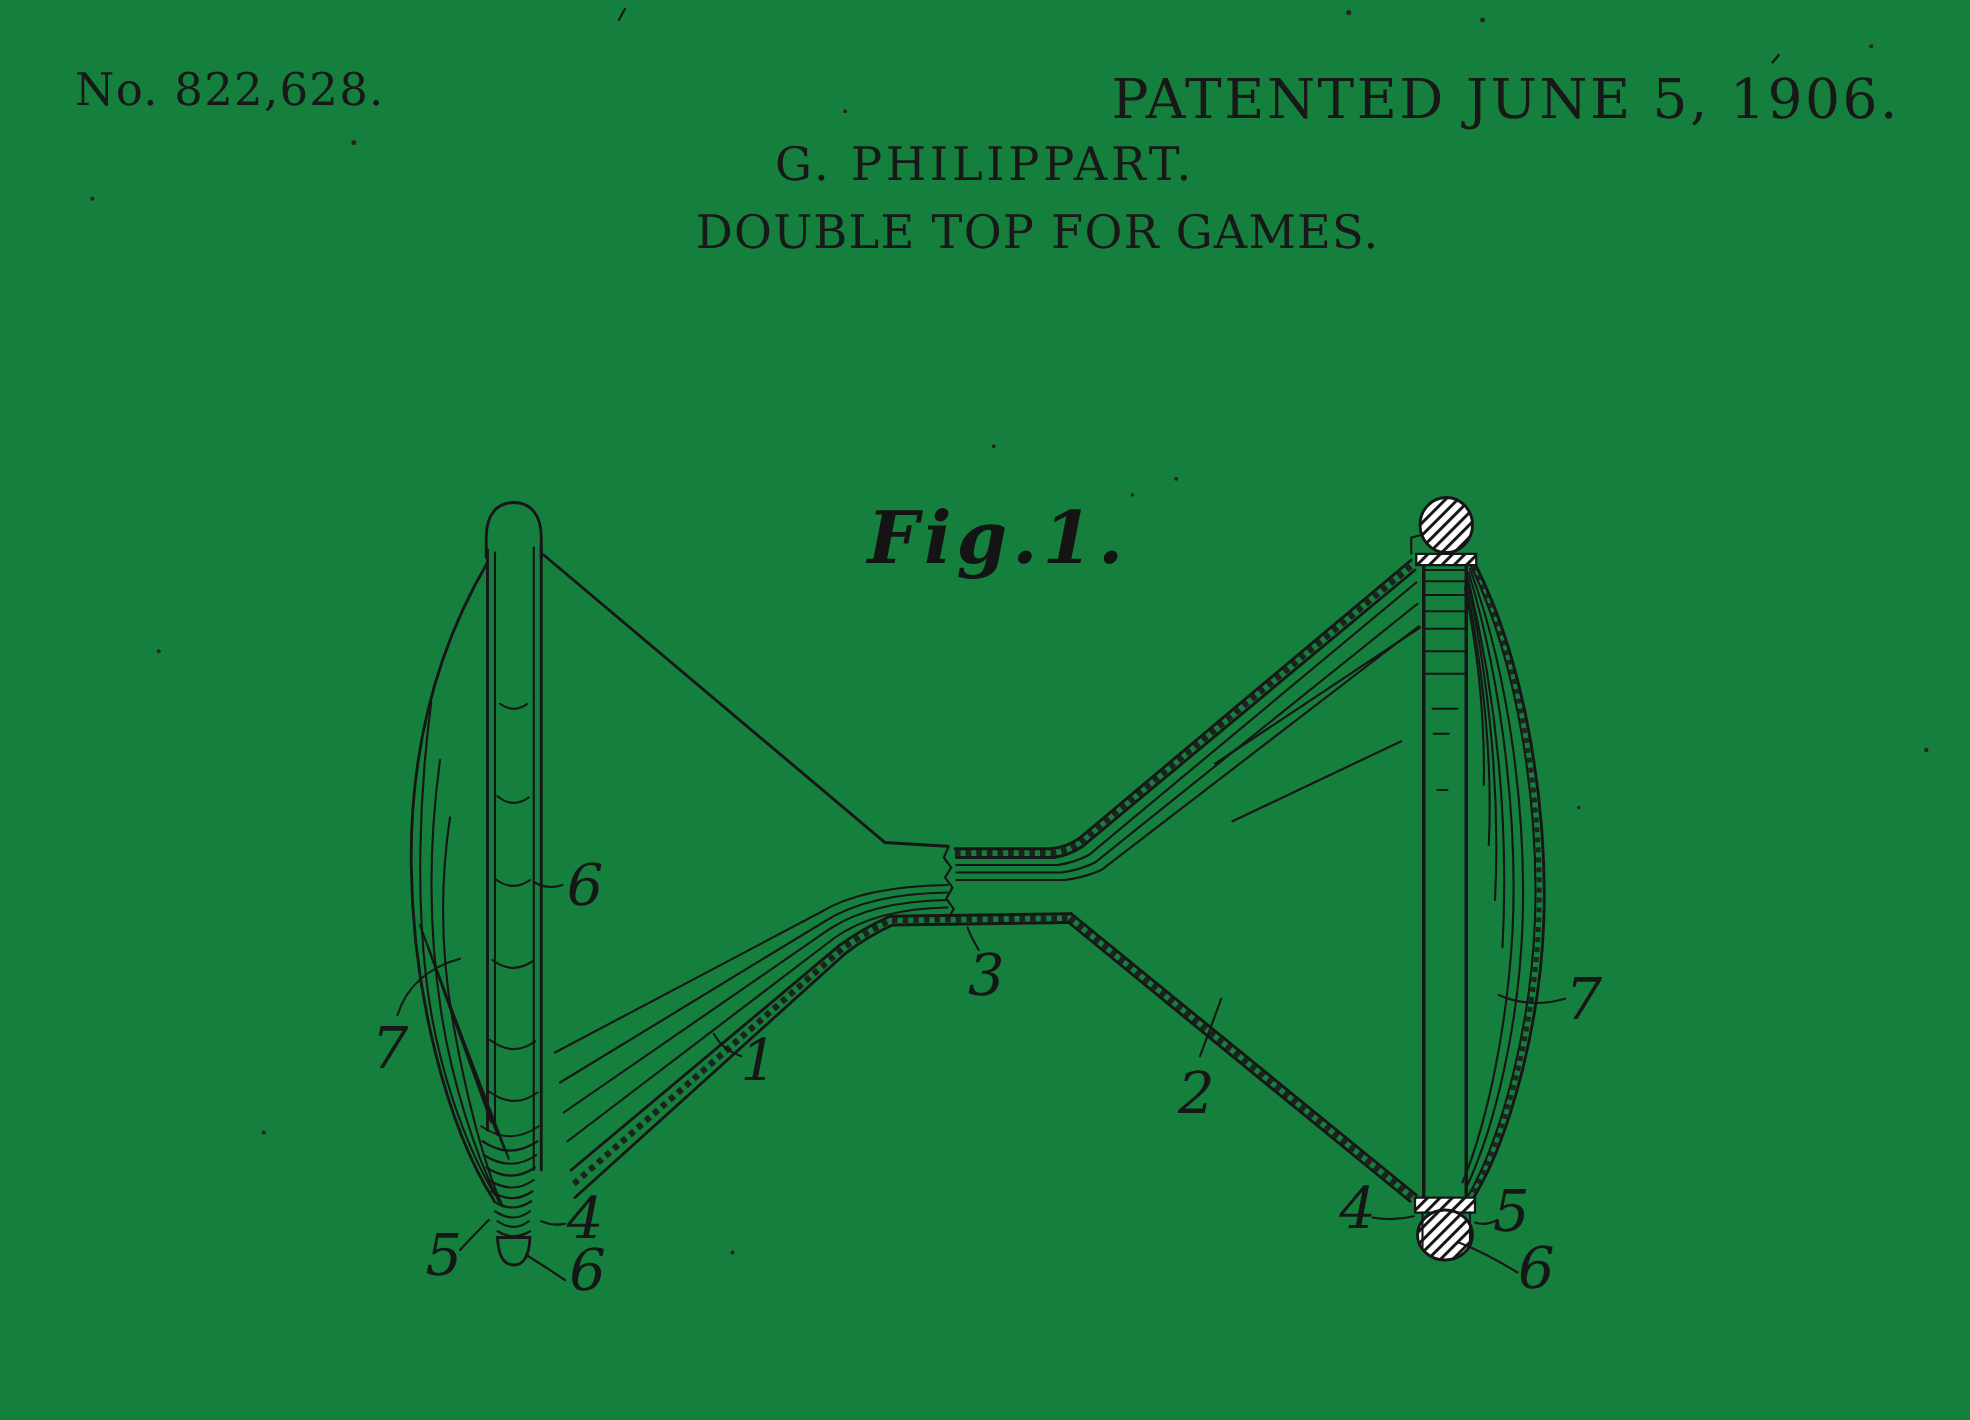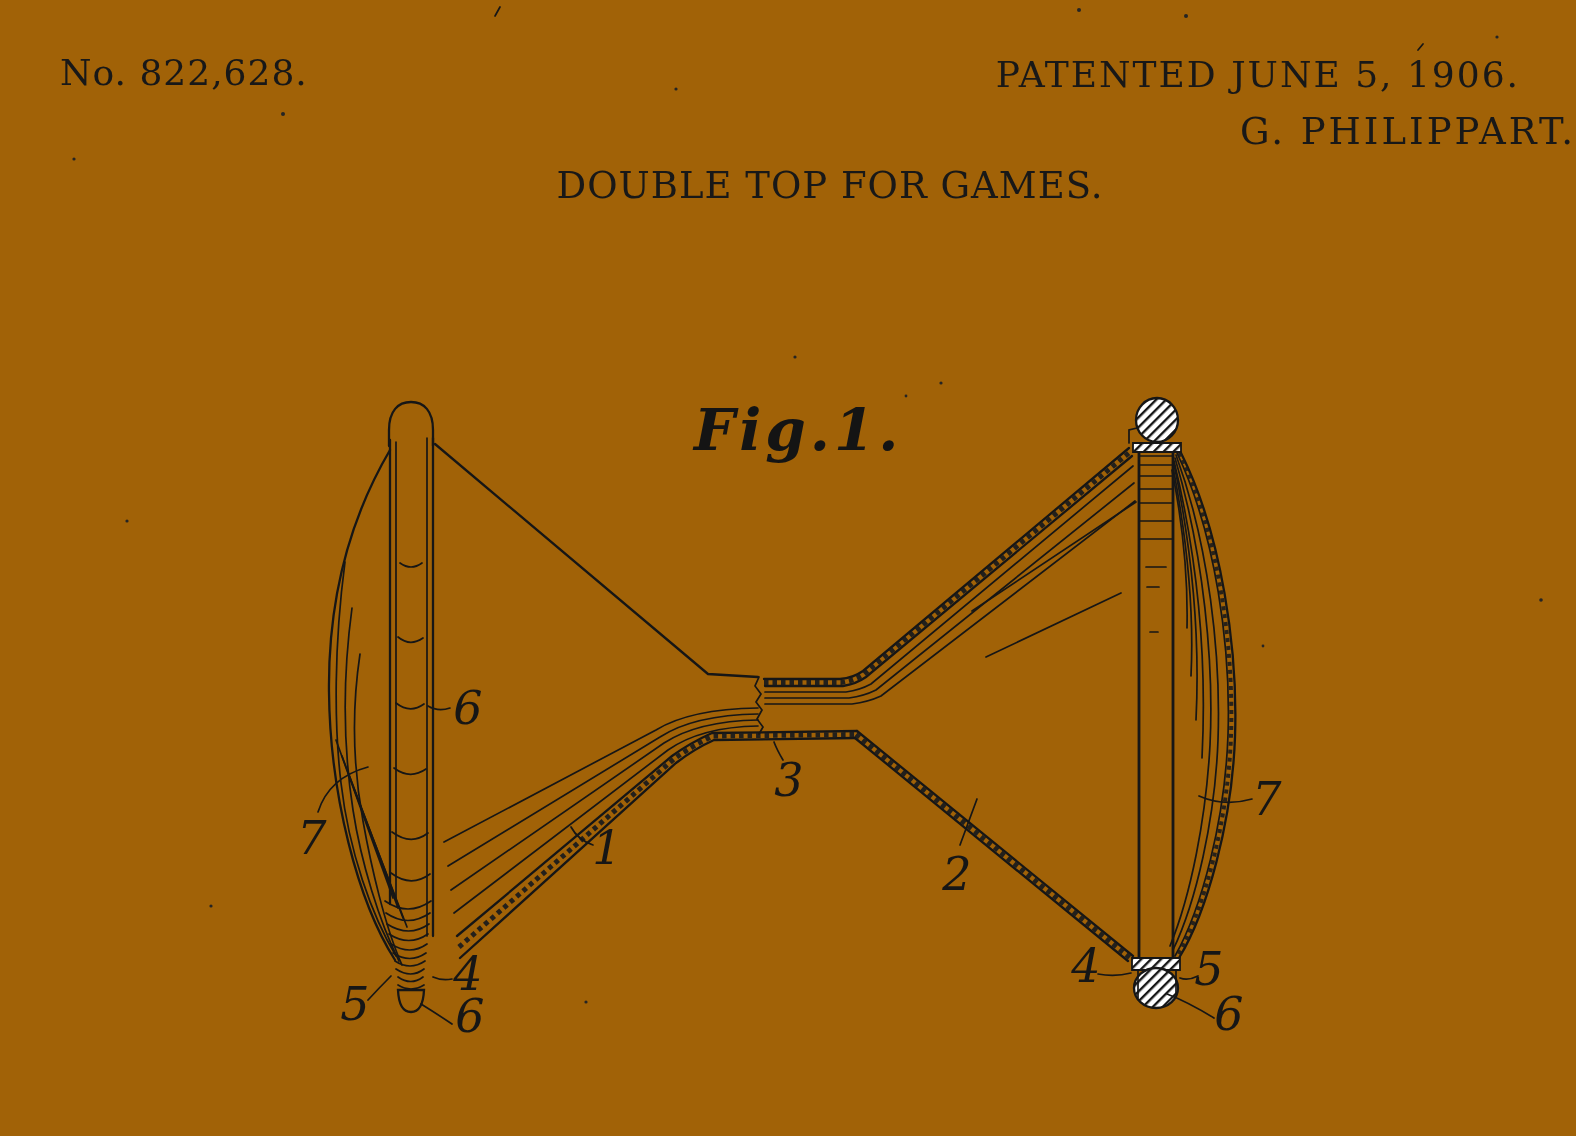--- a/index.html
+++ b/index.html
@@ -1,28 +1,28 @@
 <!DOCTYPE html>
 <html><head>
 <meta charset="utf-8">
 <style>
   html,body{margin:0;padding:0;background:#e8e8e8;}
   .page{
     position:relative;
     width:1576px;height:1136px;
-    background:#a16207;
+    background:#15803d;
     overflow:hidden;
     font-family:"DejaVu Serif","Liberation Serif",serif;
     color:#181818;
   }
   .hdr{position:absolute;white-space:nowrap;}
   .hdr-left{left:60px;top:52px;font-size:36px;letter-spacing:1px;}
-  .hdr-right{right:56px;top:54px;font-size:36px;letter-spacing:2px;}
+  .hdr-right{right:56px;top:54px;font-size:44px;letter-spacing:2px;}
   .hdr-center{left:0;width:100%;text-align:center;}
-  .hdr-inventor{top:110px;font-size:37px;letter-spacing:3px;text-align:right;}
+  .hdr-inventor{top:110px;font-size:37px;letter-spacing:3px;}
   .hdr-title{top:164px;font-size:37px;letter-spacing:1px;padding-left:42px;}
   .hdr-app{top:226px;font-size:25px;font-weight:bold;letter-spacing:2px;}
   svg.drawing{position:absolute;left:0;top:0;}
   .ln{stroke:#161616;fill:none;stroke-width:2.3;stroke-linecap:round;}
   .thin{stroke-width:1.7;}
   .thick{stroke-width:2.8;}
   .tex{stroke:#1c1c1c;fill:none;stroke-width:5;stroke-dasharray:4.5 4;opacity:.95;}
   .tex2{stroke:#1c1c1c;fill:none;stroke-width:4;stroke-dasharray:4 4;opacity:.9;}
   .fig-label{font:italic 700 58px "DejaVu Serif",serif;fill:#141414;letter-spacing:4px;}
   .ref-num{font:italic 46px "DejaVu Serif",serif;fill:#161616;text-anchor:middle;}

